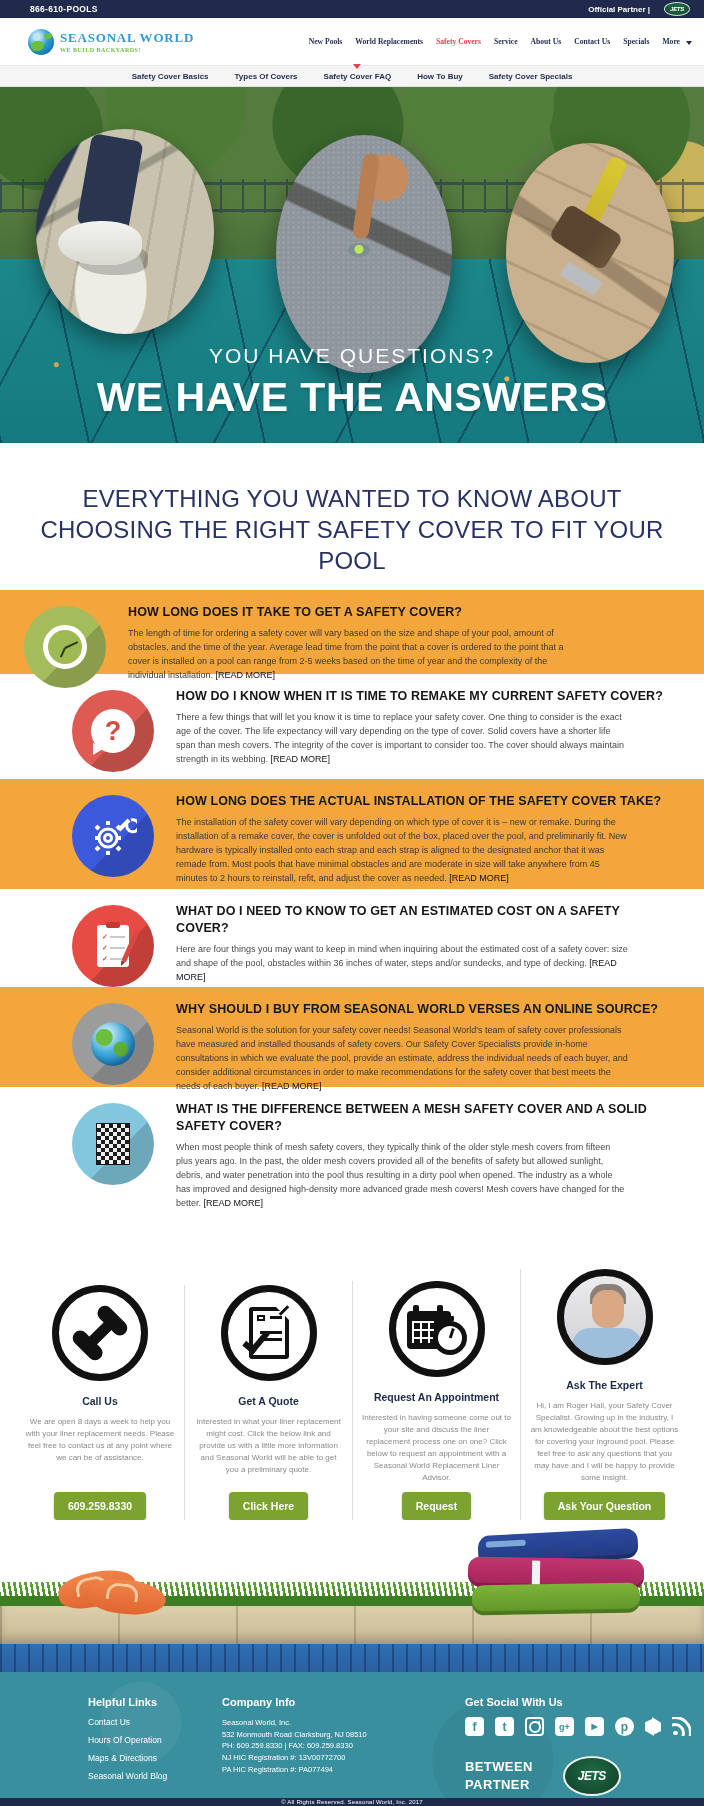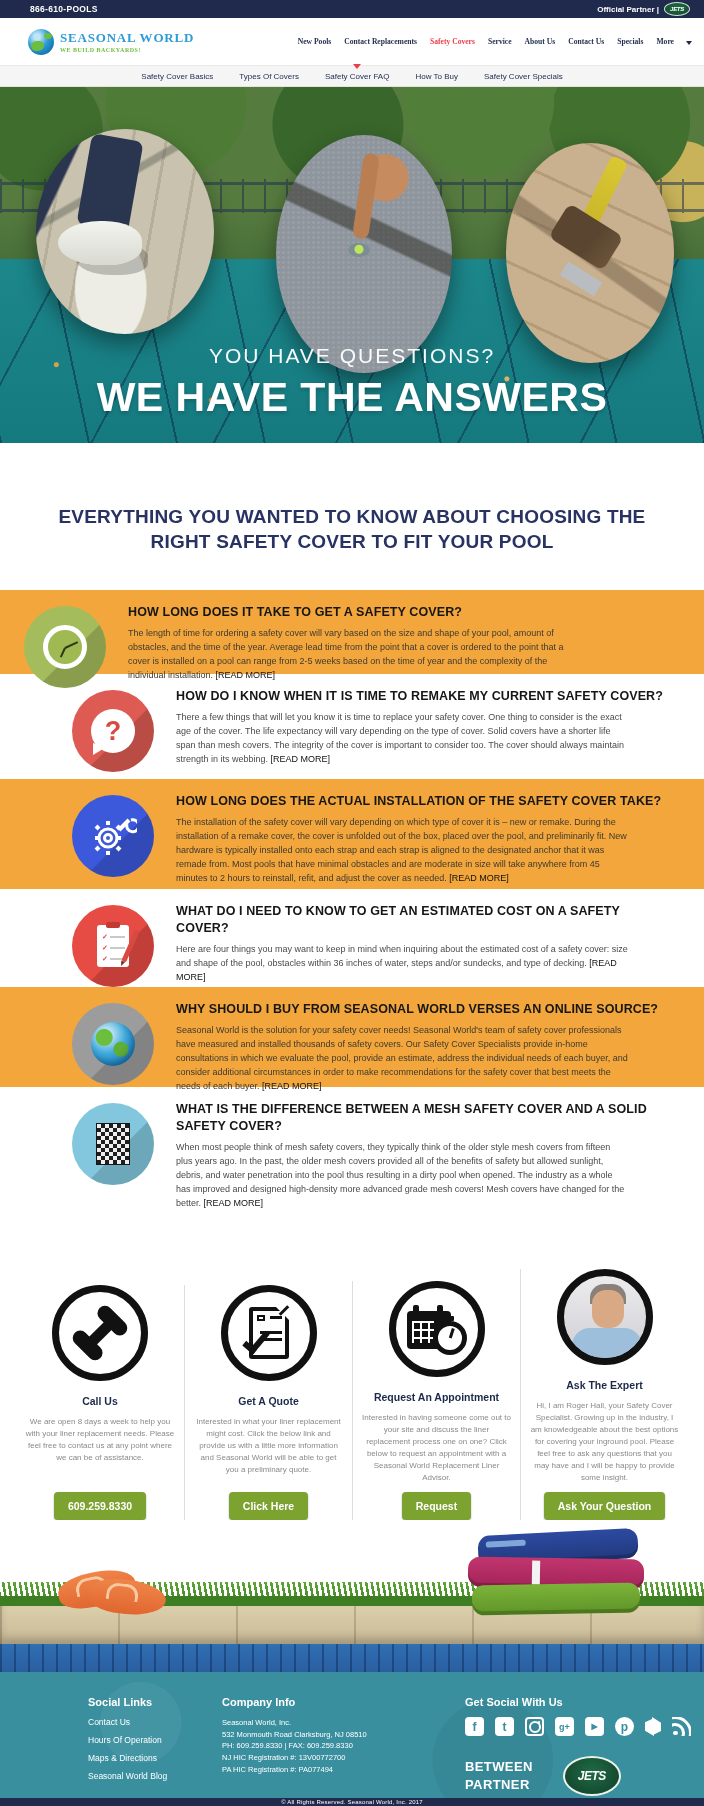--- a/index.html
+++ b/index.html
@@ -1,40 +1,40 @@
 <!DOCTYPE html>
 <html><head>
 <meta charset="utf-8">
 <style>
   * { margin:0; padding:0; box-sizing:border-box; }
   body { width:704px; background:#fff; font-family:"Liberation Sans", sans-serif; -webkit-font-smoothing:antialiased; }
 
   
   .topbar { height:18px; background:#1F2A4D; display:flex; align-items:center; justify-content:space-between; padding:0 14px 0 30px; }
   .topbar .phone { color:#fff; font-size:8.5px; font-weight:bold; letter-spacing:.3px; }
-  .topbar .right { display:flex; align-items:center; gap:5px; color:#fff; font-size:8px; font-weight:bold; }
+  .topbar .right { display:flex; align-items:center; gap:14px; color:#fff; font-size:8px; font-weight:bold; }
   .jets-mini { width:26px; height:14px; border-radius:50%; background:radial-gradient(ellipse at 50% 40%, #1E6B44, #14452E); border:1px solid #cfe3d6; color:#fff; font-size:6px; font-weight:800; font-style:italic; display:flex; align-items:center; justify-content:center; letter-spacing:-.3px; }
 
   
   .header { height:47px; display:flex; align-items:center; padding:0 12px 0 28px; background:#fff;font-family:Liberation Serif, serif; }
   .logo { display:flex; align-items:center; gap:6px; }
   .logo-globe { width:26px; height:26px; border-radius:50%; background:radial-gradient(circle at 35% 30%, #BFE6F7 0 12%, #2E9BD6 45%, #1173AC 80%); position:relative; overflow:hidden; }
   .logo-globe::before { content:""; position:absolute; left:3px; top:12px; width:13px; height:10px; background:#6CBF3E; border-radius:50% 40% 55% 45%; }
   .logo-globe::after { content:""; position:absolute; right:2px; top:4px; width:8px; height:6px; background:#6CBF3E; border-radius:50%; }
   .logo-text .lt1 { font-size:13px; letter-spacing:.8px; color:#2E9BD6; font-weight:bold; }
   .logo-text .lt2 { font-size:6px; letter-spacing:.5px; color:#6CBF3E; font-weight:bold; margin-top:1px; }
   .mainnav { margin-left:auto; display:flex; align-items:center; gap:13px; }
   .mainnav .nav-item { font-size:7.6px; font-weight:bold; color:#1F2A4D; cursor:pointer; white-space:nowrap; }
   .mainnav .nav-item.active { color:#E9404B; }
-  .mainnav .more { display:flex; align-items:center; gap:12px;justify-content:center; }
+  .mainnav .more { display:flex; align-items:center; gap:6px;justify-content:center; }
   .caret-down { width:0; height:0; border-left:3px solid transparent; border-right:3px solid transparent; border-top:4px solid #1F2A4D; display:inline-block; margin-top:2px; }
 
   
   .subnav { height:22px; background:#F5F5F5; border-top:1px solid #E9E9E9; border-bottom:1px solid #E3E3E3; display:flex; align-items:center; justify-content:center; gap:26px; }
-  .subnav .sub-item { font-size:8px; font-weight:normal; color:#1F2A4D; cursor:pointer; position:relative; }
+  .subnav .sub-item { font-size:8px; font-weight:bold; color:#1F2A4D; cursor:pointer; position:relative; }
   .active-indicator { position:absolute; left:50%; top:-8px; transform:translateX(-50%); width:0; height:0; border-left:4px solid transparent; border-right:4px solid transparent; border-top:5px solid #E9404B; }
 
   
   .hero { height:356px; position:relative; overflow:hidden;
     background:
       radial-gradient(circle at 8% 78%, #D8A24A 0 2px, transparent 3px),
       radial-gradient(circle at 30% 88%, #C88A3A 0 2px, transparent 3px),
       radial-gradient(circle at 55% 72%, #D8A24A 0 2px, transparent 3px),
       radial-gradient(circle at 72% 82%, #E0B45C 0 2px, transparent 3px),
       radial-gradient(circle at 90% 68%, #C88A3A 0 2px, transparent 3px),
@@ -81,21 +81,21 @@
       repeating-linear-gradient(25deg, #C9B08E 0 44px, #B49C78 44px 47px),
       #C2A986; }
   .hc3::before { content:""; position:absolute; left:88px; top:12px; width:18px; height:78px; background:linear-gradient(#D9C832,#C9B42A); transform:rotate(26deg); border-radius:6px; }
   .hc3::after { content:""; position:absolute; left:48px; top:74px; width:64px; height:40px; background:linear-gradient(100deg,#5A4630 60%,#6B543A); transform:rotate(32deg); border-radius:8px; box-shadow:18px 38px 0 -12px #B9BDC2; }
   .hero-text { position:absolute; left:0; right:0; bottom:22px; text-align:center; color:#fff; }
   .hero-text .ht1 { font-size:21px; font-weight:300; letter-spacing:2px; opacity:.96; }
   .hero-text .ht2 { font-size:41px; font-weight:800; letter-spacing:.5px; margin-top:6px; text-shadow:0 2px 4px rgba(0,0,0,.2); }
 
   
   .intro { height:147px; display:flex; align-items:center; justify-content:center; background:#fff; }
-  .intro h1 { width:640px; text-align:center; font-size:19px; line-height:1.3; font-weight:700; color:#283263; letter-spacing:.2px; margin-top:26px; }
+  .intro h1 { width:640px; text-align:center; font-size:24px; line-height:1.3; font-weight:400; color:#283263; letter-spacing:.2px; margin-top:26px; }
 
   
   .faq { display:flex; align-items:flex-start; padding:14px 40px 0 72px; }
   .faq.orange { background:#F2A63C; }
   .faq.white { background:#fff; }
   .f1{height:84px;padding-left:24px;} .f2{height:105px;} .f3{height:110px;} .f4{height:98px;} .f5{height:100px;} .f6{height:143px;}
   .faq-icon { width:82px; height:82px; border-radius:50%; position:relative; overflow:hidden; flex:none; margin-right:22px; margin-top:2px; }
   .faq-icon .lshadow { position:absolute; left:50%; top:50%; width:110px; height:110px; background:rgba(0,0,0,.16); transform:rotate(45deg) translate(-14px,6px); }
   .faq-icon .glyph { position:absolute; inset:0; display:flex; align-items:center; justify-content:center; }
   .faq-body { flex:1; }
@@ -239,21 +239,21 @@
 <div class="header">
   <div class="logo">
     <div class="logo-globe"></div>
     <div class="logo-text">
       <div class="lt1">SEASONAL WORLD</div>
       <div class="lt2">WE BUILD BACKYARDS!</div>
     </div>
   </div>
   <div class="mainnav">
     <span class="nav-item">New Pools</span>
-    <span class="nav-item">Contact Replacements</span>
+    <span class="nav-item">World Replacements</span>
     <span class="nav-item active">Safety Covers</span>
     <span class="nav-item">Service</span>
     <span class="nav-item">About Us</span>
     <span class="nav-item">Contact Us</span>
     <span class="nav-item">Specials</span>
     <span class="nav-item more">
       <span>More</span>
       <span class="caret-down"></span>
     </span>
   </div>
@@ -456,21 +456,21 @@
   </div>
   <div class="towels">
     <span class="towel tw-blue"></span>
       <span class="towel tw-pink"></span>
       <span class="towel tw-green"></span>
   </div>
 </div>
 
 <div class="footer">
   <div class="fcol1">
-    <div class="fcol-title">Social Links</div>
+    <div class="fcol-title">Helpful Links</div>
     <div class="flink">Contact Us</div>
     <div class="flink">Hours Of Operation</div>
     <div class="flink">Maps &amp; Directions</div>
     <div class="flink">Seasonal World Blog</div>
   </div>
   <div class="fcol2">
     <div class="fcol-title">Company Info</div>
     <div class="fline">Seasonal World, Inc.</div>
     <div class="fline">532 Monmouth Road Clarksburg, NJ 08510</div>
     <div class="fline">PH: 609.259.8330 | FAX: 609.259.8330</div>

